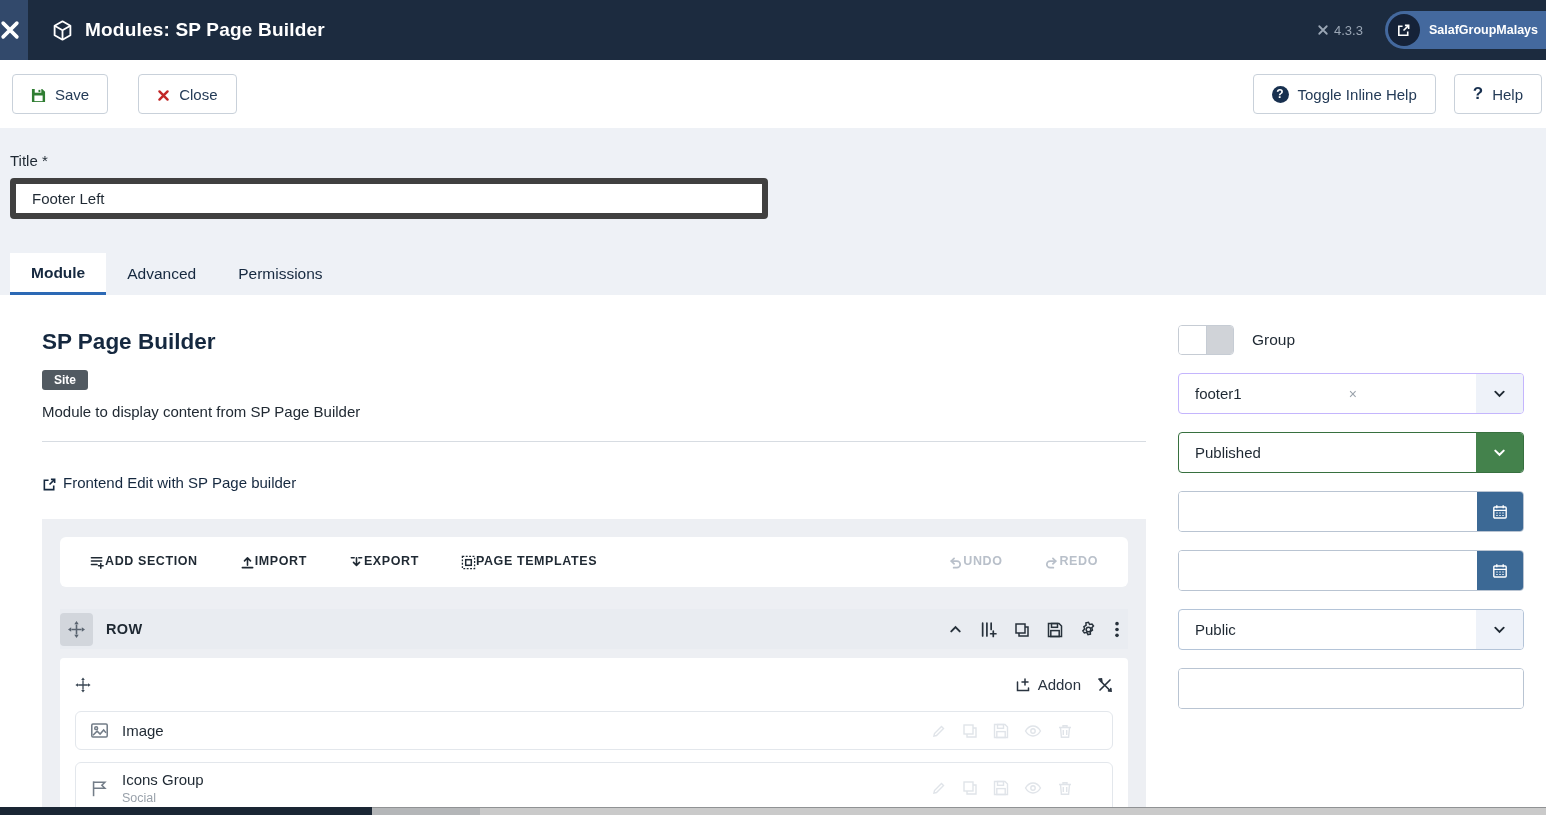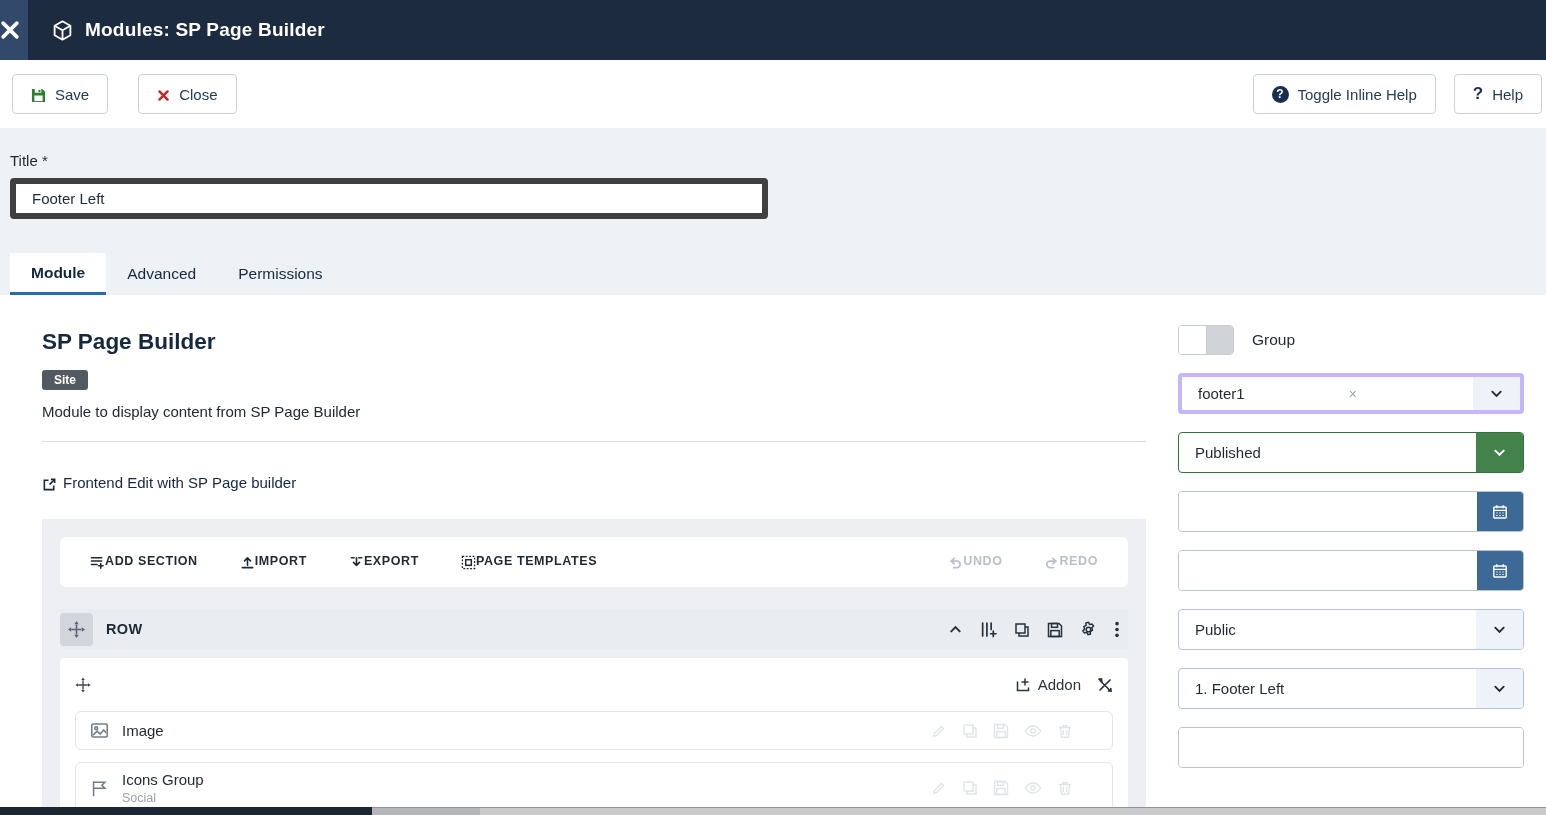--- a/index.html
+++ b/index.html
@@ -80,21 +80,21 @@
   .aside { width:346px; margin-left:32px; padding-top:30px; }
   .toggle-row { display:flex; align-items:center; gap:18px; margin-bottom:18px; }
   .switch { width:56px; height:30px; border:1px solid #c6ccd4; border-radius:4px; overflow:hidden; display:flex; cursor:pointer; }
   .switch .off-half { flex:1; background:#fff; border-right:1px solid #c6ccd4; }
   .switch .on-half { flex:1; background:#d0d3d8; }
   .toggle-label { font-size:15.5px; color:#1f2933; }
   .sb-field { height:41px; border-radius:4px; margin-bottom:18px; display:flex; align-items:center; background:#fff; overflow:hidden; }
   .sb-select { border:1px solid #b4c4d8; cursor:pointer; }
   .sb-select .txt { font-size:15px; color:#1f2933; padding-left:16px; }
   .sb-select .chev { margin-left:auto; width:47px; align-self:stretch; background:#eef2f9; display:flex; align-items:center; justify-content:center; color:#1f2933; }
-  .sb-combo { border:4px solid #c4b5fd; }
+  .sb-combo { border:1px solid #c4b5fd; }
   .sb-combo .clear-x { margin-left:auto; color:#9aa2ab; font-size:14px; cursor:pointer; padding-right:12px; }
   .sb-status { border:1px solid #37703f; }
   .sb-status .chev { background:#44824c; color:#fff; }
   .sb-date { border:1px solid #b9c4d2; }
   .sb-date input { border:none; outline:none; flex:1; height:100%; font-size:15px; padding:0 12px; font-family:"Liberation Sans", sans-serif; }
   .cal-btn { margin-left:auto; width:46px; align-self:stretch; background:#3c6995; color:#fff; display:flex; align-items:center; justify-content:center; cursor:pointer; }
   .sb-note { border:1px solid #b9c4d2; }
   .sb-note input { border:none; outline:none; width:100%; height:100%; font-size:15px; padding:0 12px; font-family:"Liberation Sans", sans-serif; }
 
   
@@ -116,20 +116,38 @@
     </span>
   </div>
   <div class="nav-title-wrap">
     <span>
       <svg class="svgi" width="21" height="21" viewBox="0 0 16 16" fill="none" stroke="#fff" stroke-width="1.4" stroke-linejoin="round">
           <path d="M8 1l6 3.4v7.2L8 15l-6-3.4V4.4z"></path>
           <path d="M2 4.4l6 3.4 6-3.4M8 7.8V15"></path>
         </svg>
     </span>
     <span class="nav-title">Modules: SP Page Builder</span>
+  </div>
+  <div class="nav-right">
+    <span class="version">
+      <svg class="svgi" width="12" height="12" viewBox="0 0 16 16" fill="none" stroke="#9aa6b5" stroke-width="2.4" stroke-linecap="round">
+          <path d="M3 3l10 10M13 3L3 13"></path>
+        </svg>
+      <span>4.3.3</span>
+    </span>
+    <div class="account-pill">
+      <span class="account-circle">
+        <svg class="svgi" width="15" height="15" viewBox="0 0 16 16" fill="none" stroke="#fff" stroke-width="1.7">
+            <path d="M7 3.5H3v9.5h9.5V9"></path>
+            <path d="M9.5 2.5H13.5V6.5"></path>
+            <path d="M13 3L8 8"></path>
+          </svg>
+      </span>
+      <span class="account-name">SalafGroupMalays</span>
+    </div>
   </div>
 </div>
 
 <div class="toolbar">
   <button class="btn">
     <span>
       <svg class="svgi" width="15" height="15" viewBox="0 0 16 16">
           <path d="M1 1h11l3 3v11H1z" fill="#2f7d32"></path>
           <rect x="4" y="1" width="7" height="4" fill="#fff"></rect>
           <rect x="8" y="2" width="2" height="2.4" fill="#2f7d32"></rect>
@@ -478,28 +496,20 @@
 
     <div class="sb-field sb-select">
       <span class="txt">Public</span>
       <span class="chev">
         <svg class="svgi" width="15" height="15" viewBox="0 0 16 16" fill="none" stroke="currentColor" stroke-width="2" stroke-linecap="round">
             <path d="M3.5 6l4.5 4.5L12.5 6"></path>
           </svg>
       </span>
     </div>
 
-    <div class="sb-field sb-select">
-      <span class="txt">1. Footer Left</span>
-      <span class="chev">
-        <svg class="svgi" width="15" height="15" viewBox="0 0 16 16" fill="none" stroke="currentColor" stroke-width="2" stroke-linecap="round">
-            <path d="M3.5 6l4.5 4.5L12.5 6"></path>
-          </svg>
-      </span>
-    </div>
 
     <div class="sb-field sb-note">
       <input type="text" value="" style="">
     </div>
 
   </div>
 </div>
 
 <div class="bottom-strip">
   <span class="seg-dark"></span>

